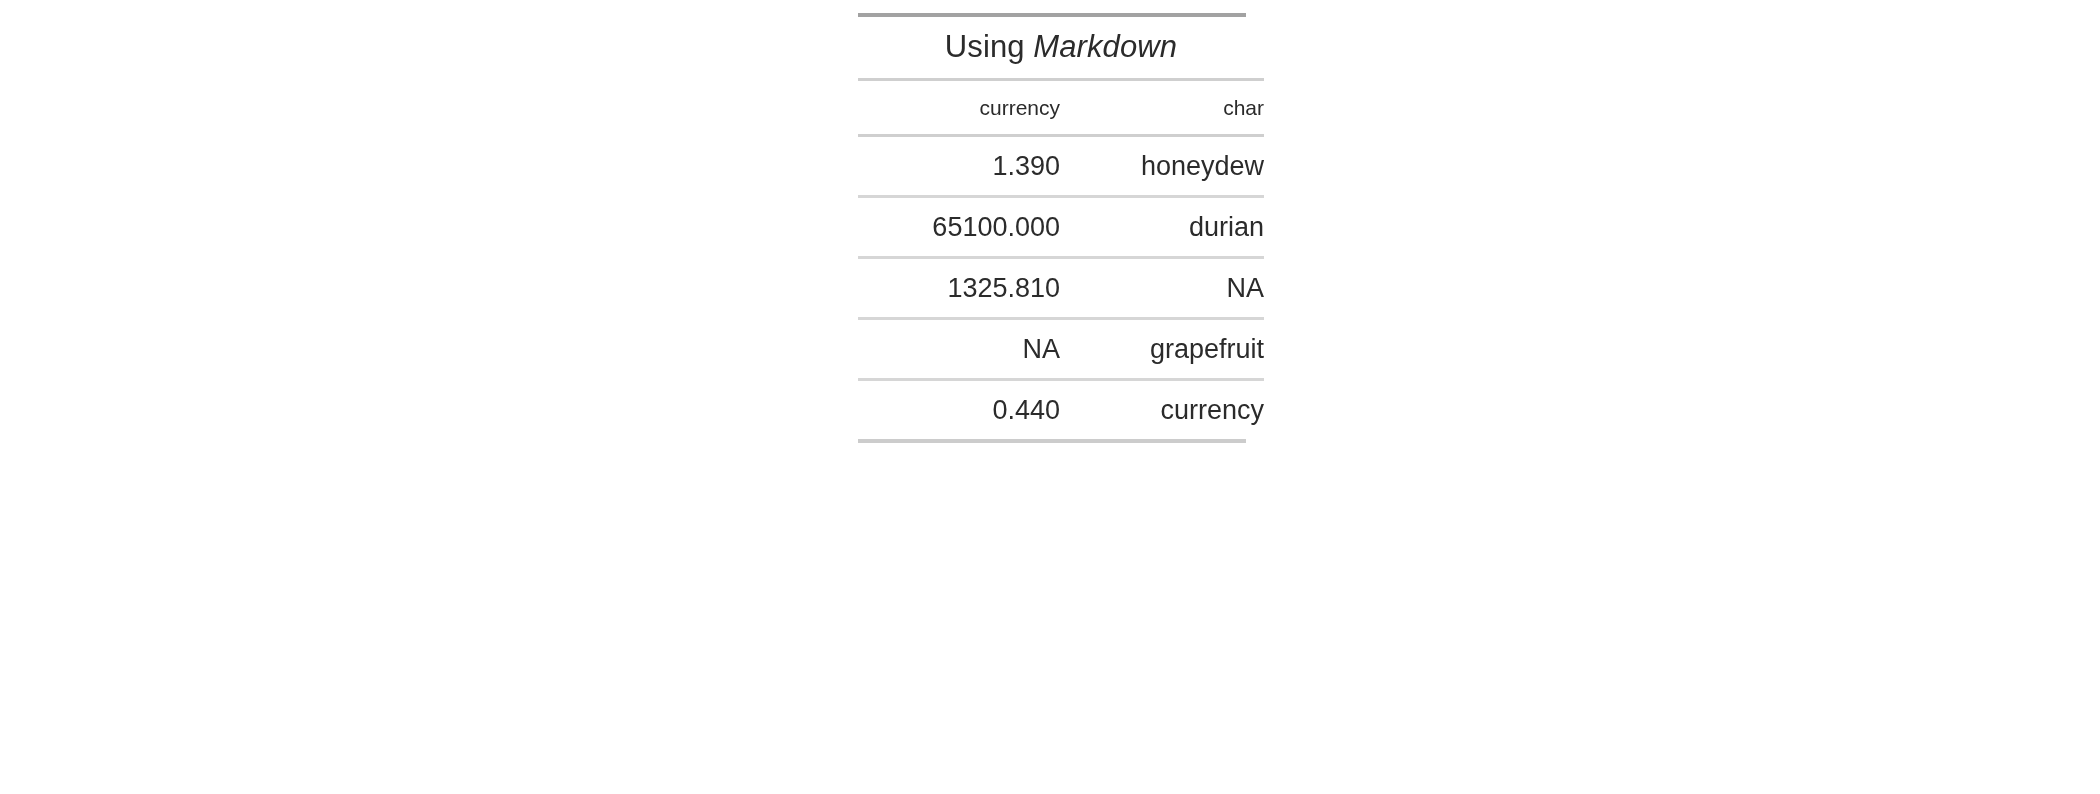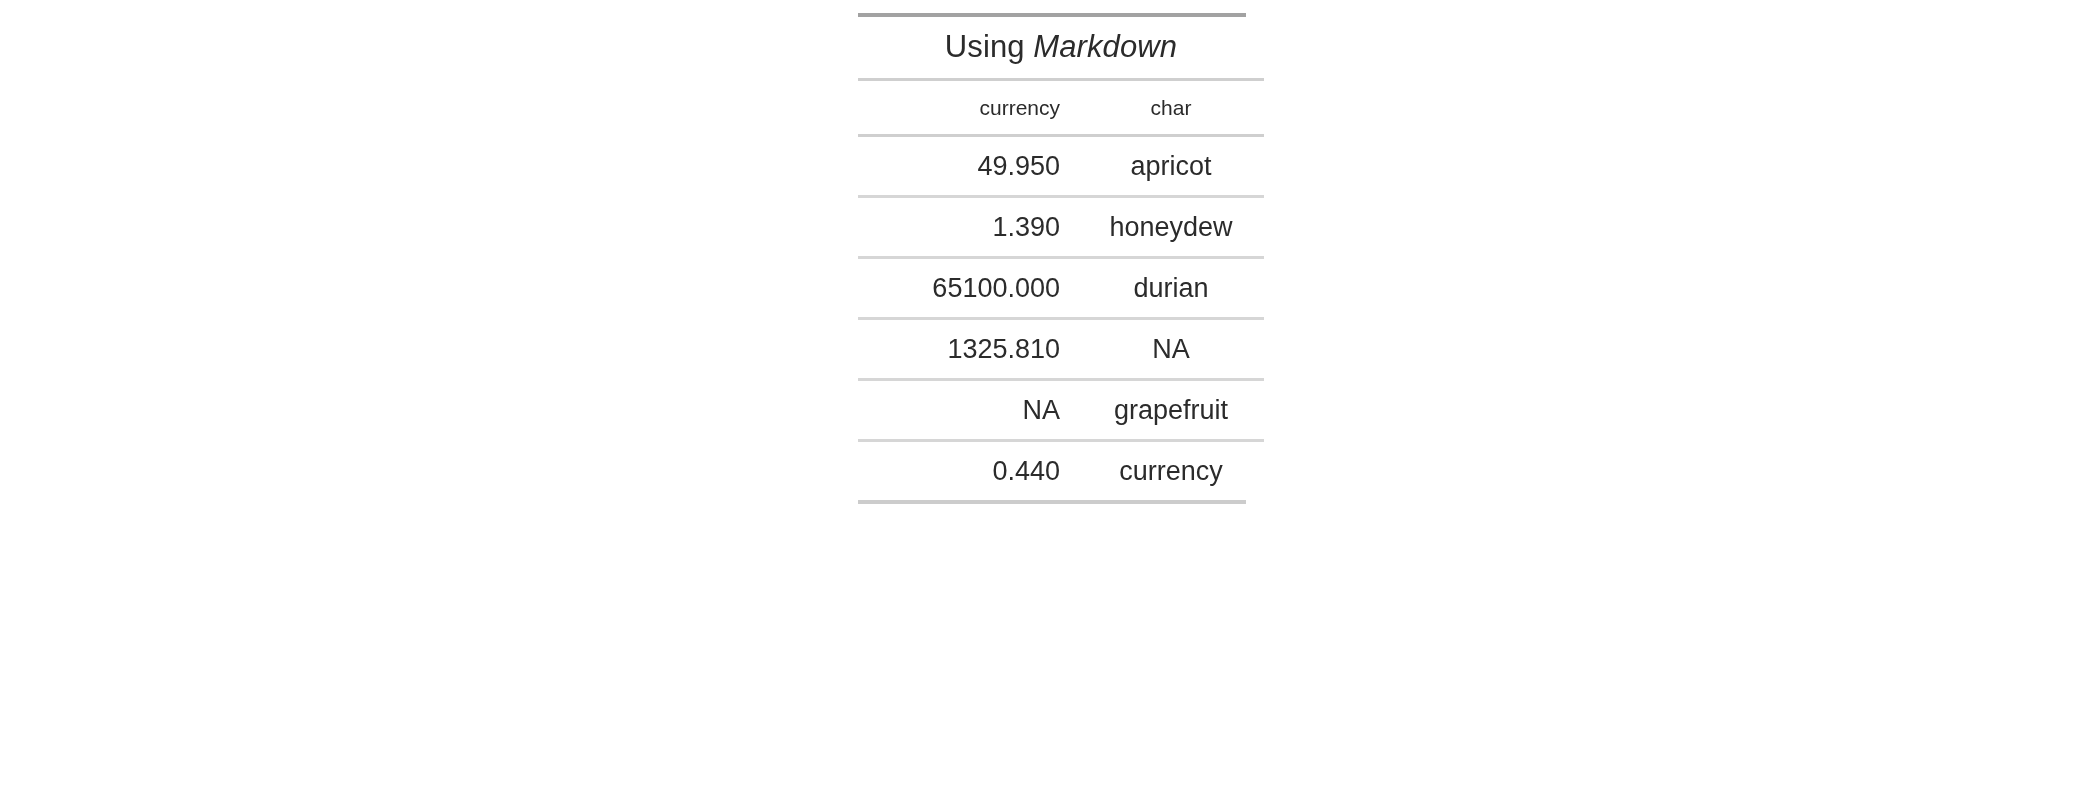--- a/index.html
+++ b/index.html
@@ -90,21 +90,21 @@
     border-bottom: none;
   }
 
   
   .col-num {
     text-align: right;
     width: 202px;
     padding-right: 8px;
   }
   .col-chr {
-    text-align: center;
+    text-align: right;
     width: 186px;
     padding-left: 10px;
   }
 </style>
 </head>
 <body>
 
 <div class="page">
 
   <div class="table-wrap">
@@ -116,24 +116,20 @@
       <caption class="table-title"><span class="title-plain">Using </span><span class="title-em">Markdown</span></caption>
 
       <thead>
         <tr>
           <th class="col-num">currency</th>
           <th class="col-chr">char</th>
         </tr>
       </thead>
 
       <tbody>
-        <tr>
-          <td class="col-num">49.950</td>
-          <td class="col-chr">apricot</td>
-        </tr>
         <tr>
           <td class="col-num">1.390</td>
           <td class="col-chr">honeydew</td>
         </tr>
         <tr>
           <td class="col-num">65100.000</td>
           <td class="col-chr">durian</td>
         </tr>
         <tr>
           <td class="col-num">1325.810</td>

